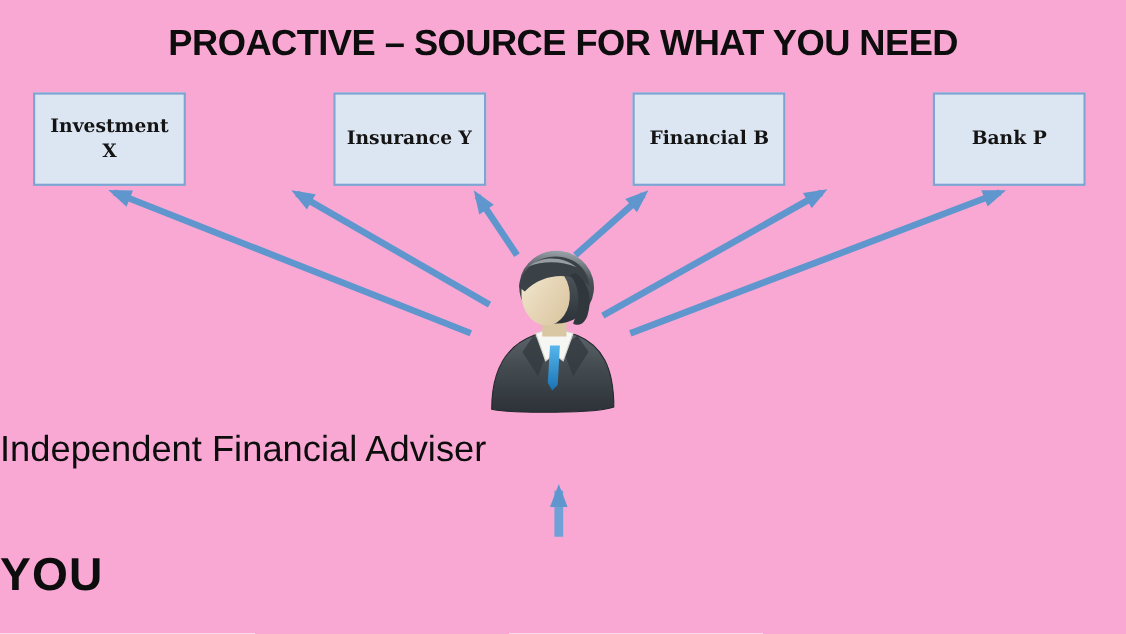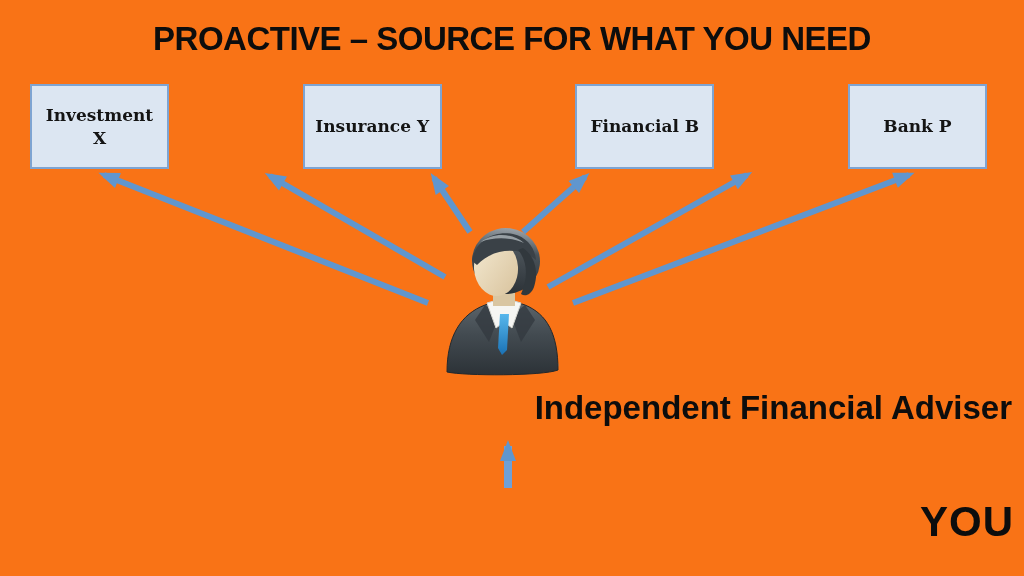--- a/index.html
+++ b/index.html
@@ -4,21 +4,21 @@
 <style>
   html, body {
     margin: 0;
     padding: 0;
     background: #ffffff;
   }
   .stage {
     position: relative;
     width: 1024px;
     height: 576px;
-    background: #f97316;
+    background: #f9a8d4;
     overflow: hidden;
     font-family: "Liberation Sans", sans-serif;
   }
   .title {
     position: absolute;
     top: 20px;
     left: 0;
     width: 1024px;
     text-align: center;
     font-size: 33px;
@@ -65,31 +65,31 @@
     left: 433px;
     top: 224px;
     width: 138px;
     height: 152px;
   }
   .adviser-label {
     position: absolute;
     top: 389px;
     left: 0;
     width: 1012px;
-    text-align: right;
+    text-align: left;
     font-size: 33px;
-    font-weight: bold;
+    font-weight: normal;
     color: #0d0d0d;
   }
   .you-label {
     position: absolute;
     top: 498px;
     left: 0;
     width: 1014px;
-    text-align: right;
+    text-align: left;
     font-size: 42px;
     font-weight: bold;
     letter-spacing: 1px;
     color: #0d0d0d;
   }
 </style>
 </head>
 <body>
 
 <div class="stage">

